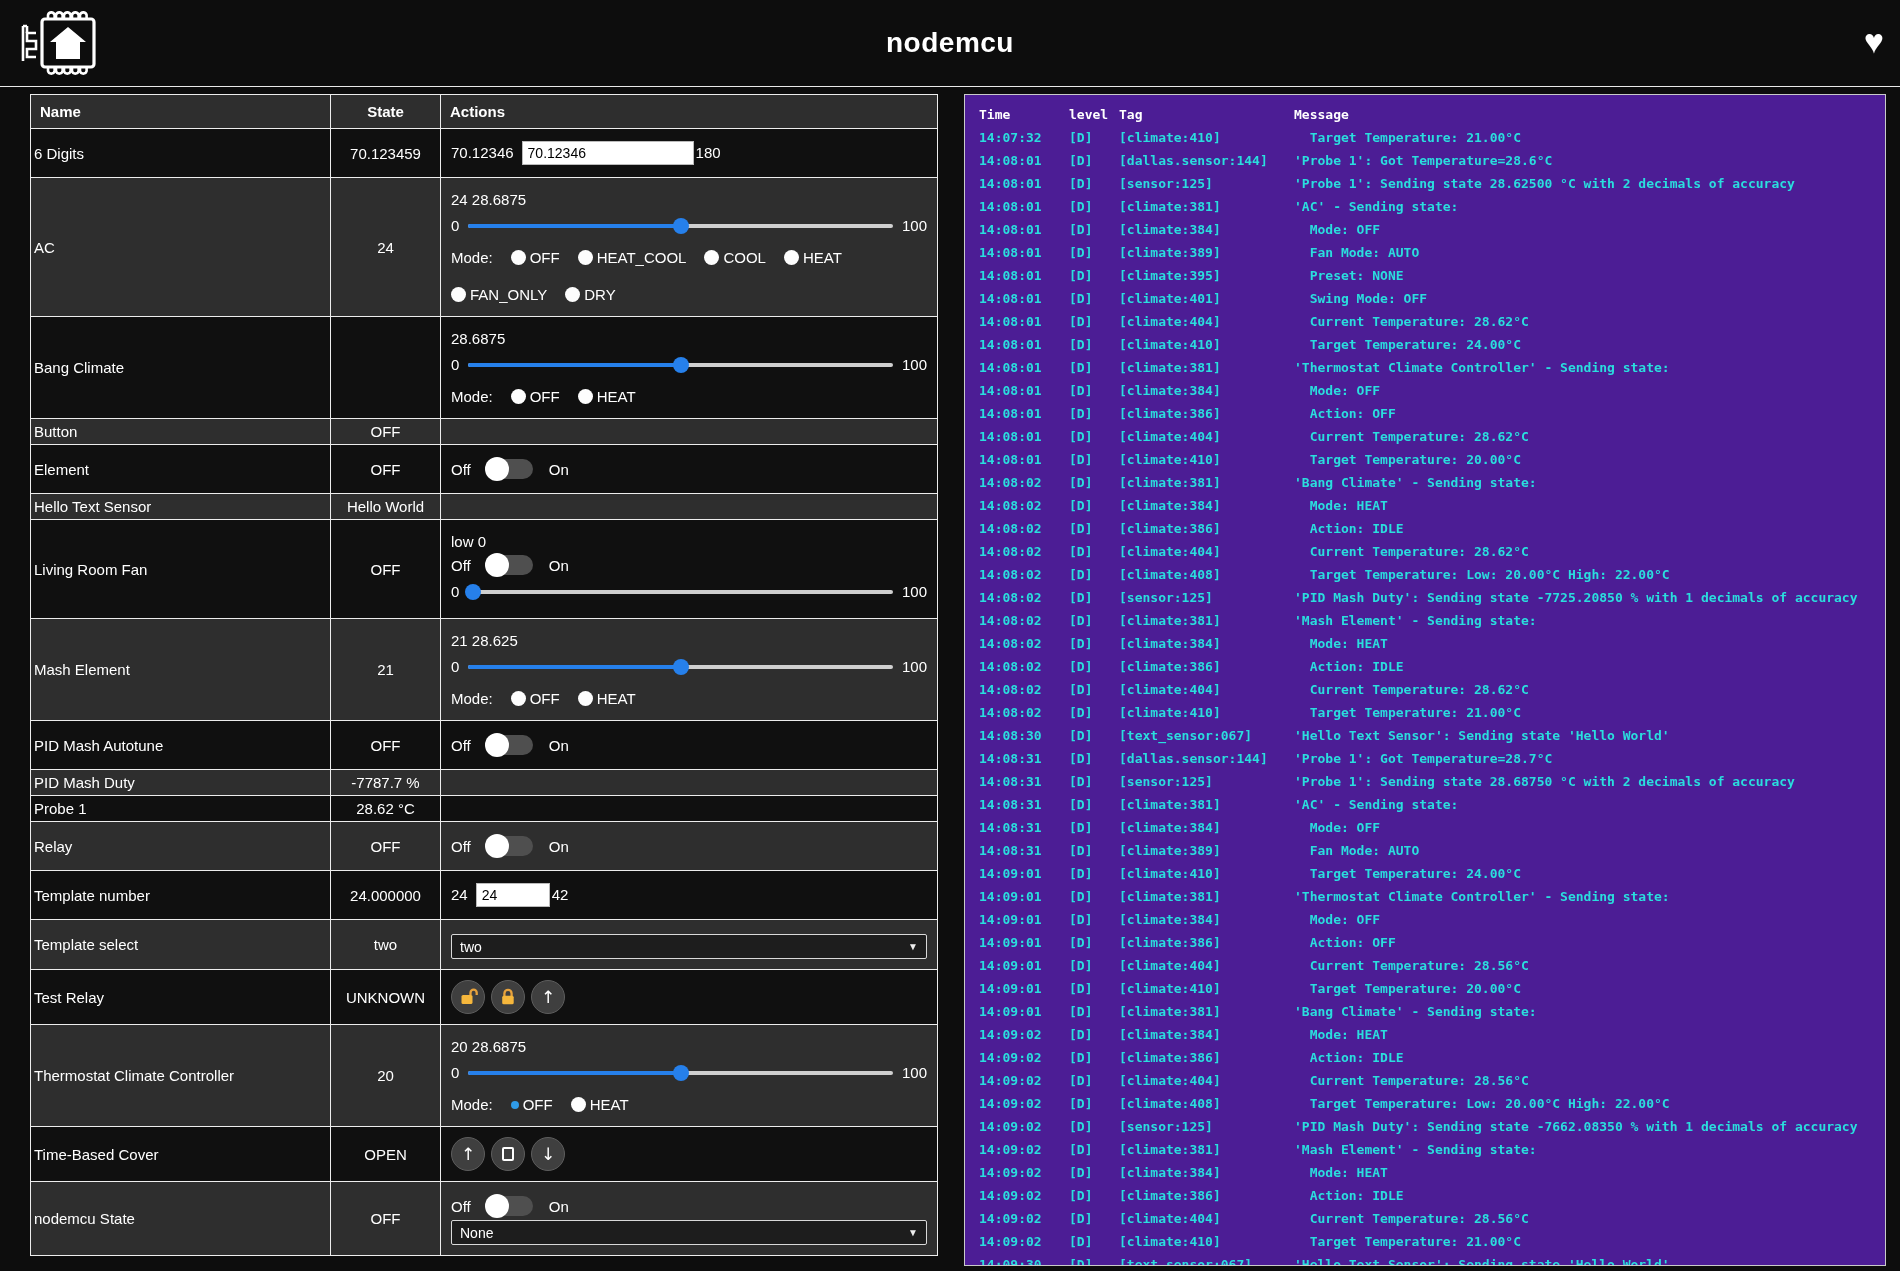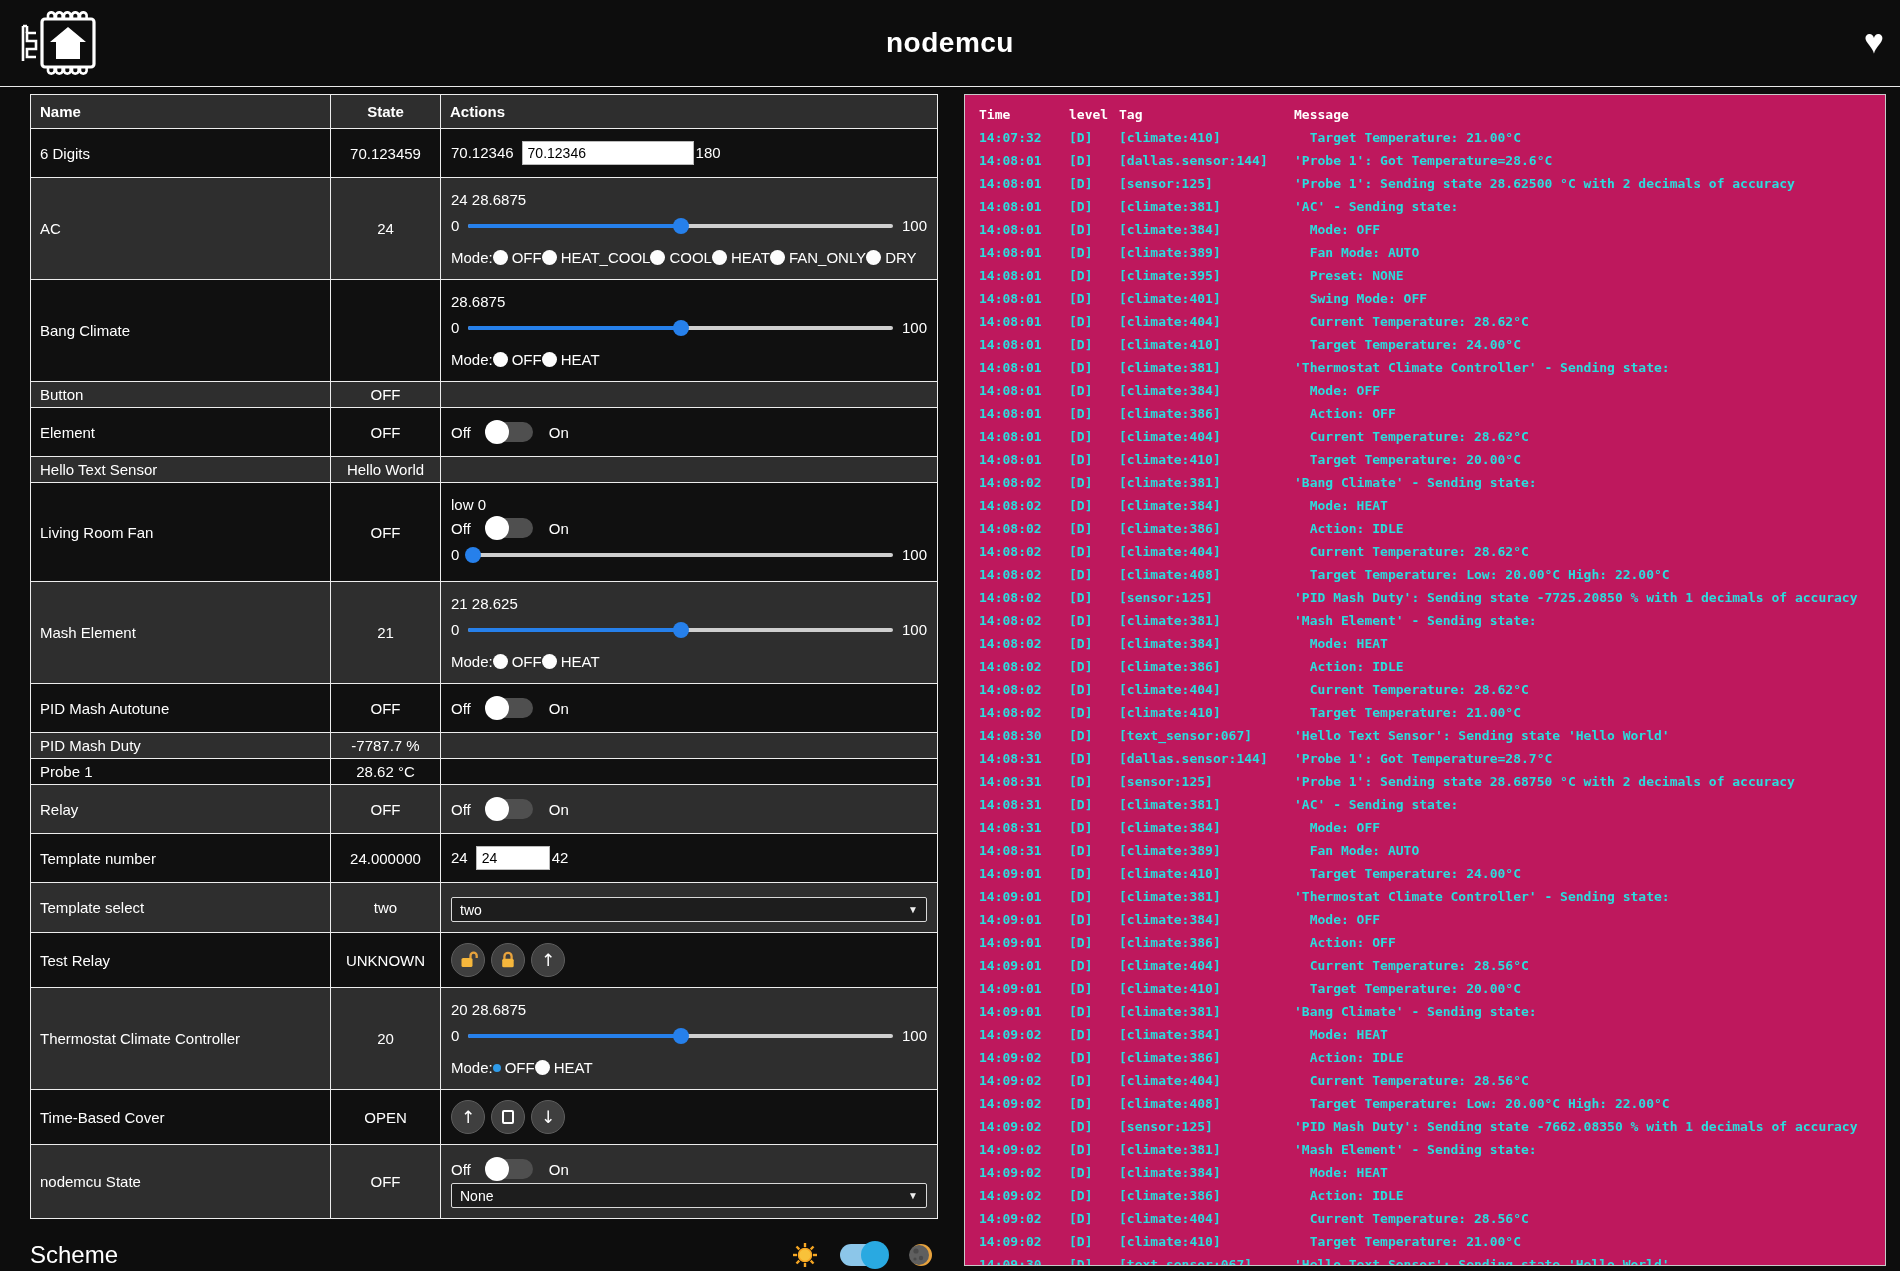--- a/index.html
+++ b/index.html
@@ -14,41 +14,41 @@
   .heart { position:absolute; right:16px; top:24px; font-size:34px; color:#fff; line-height:1; }
   .top-rule { border:none; border-top:1px solid #e9e9e9; }
 
   
   .content { display:flex; gap:26px; padding:7px 14px 0 30px; align-items:flex-start; }
   .left-col { width:908px; flex:0 0 908px; }
   .right-col { flex:1; }
 
   
   table.entities { width:100%; border-collapse:collapse; font-size:15px; }
-  .entities th, .entities td { border:1px solid #ededed; padding:4px 9px; vertical-align:middle; }
+  .entities th, .entities td { border:1px solid #ededed; padding:4px 3px; vertical-align:middle; }
   .entities thead th { background:#2e2e2e; font-weight:bold; text-align:left; padding:8px 9px; }
   .entities thead th.c-state { text-align:center; width:110px; }
   .entities thead th.c-name { width:300px; }
   .entities tbody tr:nth-child(odd)  td { background:#101010; }
   .entities tbody tr:nth-child(even) td { background:#2e2e2e; }
   td.cell-state { text-align:center; }
   td.cell-actions { padding:10px 10px; }
 
   .act-line { margin:2px 0; line-height:19px; }
   .inline span { margin-right:8px; }
   .inline span:last-child { margin-left:2px; }
   .num-input { height:24px; border:1px solid #bbb; background:#fff; color:#000;
     font-size:14px; padding:1px 5px; font-family:"Liberation Sans",sans-serif; }
 
   .slider-row { display:flex; align-items:center; gap:9px; margin:8px 0; }
   .track { flex:1; height:4px; background:#cfcfcf; border-radius:2px; position:relative; }
   .track .fill { position:absolute; left:0; top:0; height:4px; background:#2680eb; border-radius:2px; }
   .track .knob { position:absolute; top:-6px; width:16px; height:16px; border-radius:50%; background:#2680eb; }
 
-  .radios { margin-top:14px; display:flex; align-items:center; gap:0; flex-wrap:wrap; }
+  .radios { margin-top:14px; display:flex; align-items:center; gap:18px; flex-wrap:wrap; }
   .radio-opt { display:inline-flex; align-items:center; gap:4px; }
   .radio { width:15px; height:15px; border-radius:50%; background:#fdfdfd; display:inline-block; }
   .radio.sel { width:7px; height:7px; border:4px solid #2f9be8; background:#fff; }
 
   .toggle-row { display:flex; align-items:center; gap:16px; margin:4px 0; }
   .switch { width:46px; height:20px; border-radius:10px; background:#4f4f4f; position:relative; }
   .switch .sknob { position:absolute; left:-2px; top:-2px; width:24px; height:24px; border-radius:50%; background:#fff; }
 
   .select-box { margin-top:4px; height:25px; background:#1d1d1d; border:1px solid #d9d9d9;
     border-radius:2px; display:flex; align-items:center; justify-content:space-between;
@@ -63,21 +63,21 @@
 
   
   .section-head { display:flex; align-items:center; justify-content:space-between; margin-top:22px; }
   .section-head h2 { font-size:24px; font-weight:normal; }
   .section-rule { border:none; border-top:1px solid #efefef; margin:5px 0 10px; }
   .scheme-ctrl { display:flex; align-items:center; gap:22px; padding-right:4px; }
   .scheme-switch { width:46px; height:22px; border-radius:11px; background:#8cc6e9; position:relative; }
   .scheme-switch .sknob { position:absolute; right:-3px; top:-3px; width:28px; height:28px; border-radius:50%; background:#29a9e1; }
 
   
-  .log-panel { height:1172px; background:#be185d; border:1px solid #c9c9c9;
+  .log-panel { height:1172px; background:#4c1d95; border:1px solid #c9c9c9;
     padding:8px 6px 0 14px; overflow:hidden;
     font-family:"DejaVu Sans Mono", monospace; font-size:13px; font-weight:bold; }
   .log-grid { display:grid; grid-template-columns:90px 50px 175px 1fr; line-height:23px; }
   .log-grid .hd { color:#fff; }
   .log-grid div { white-space:pre; overflow:hidden; }
   .log-cell { color:#2adede; }
 </style>
 </head>
 <body>
 

